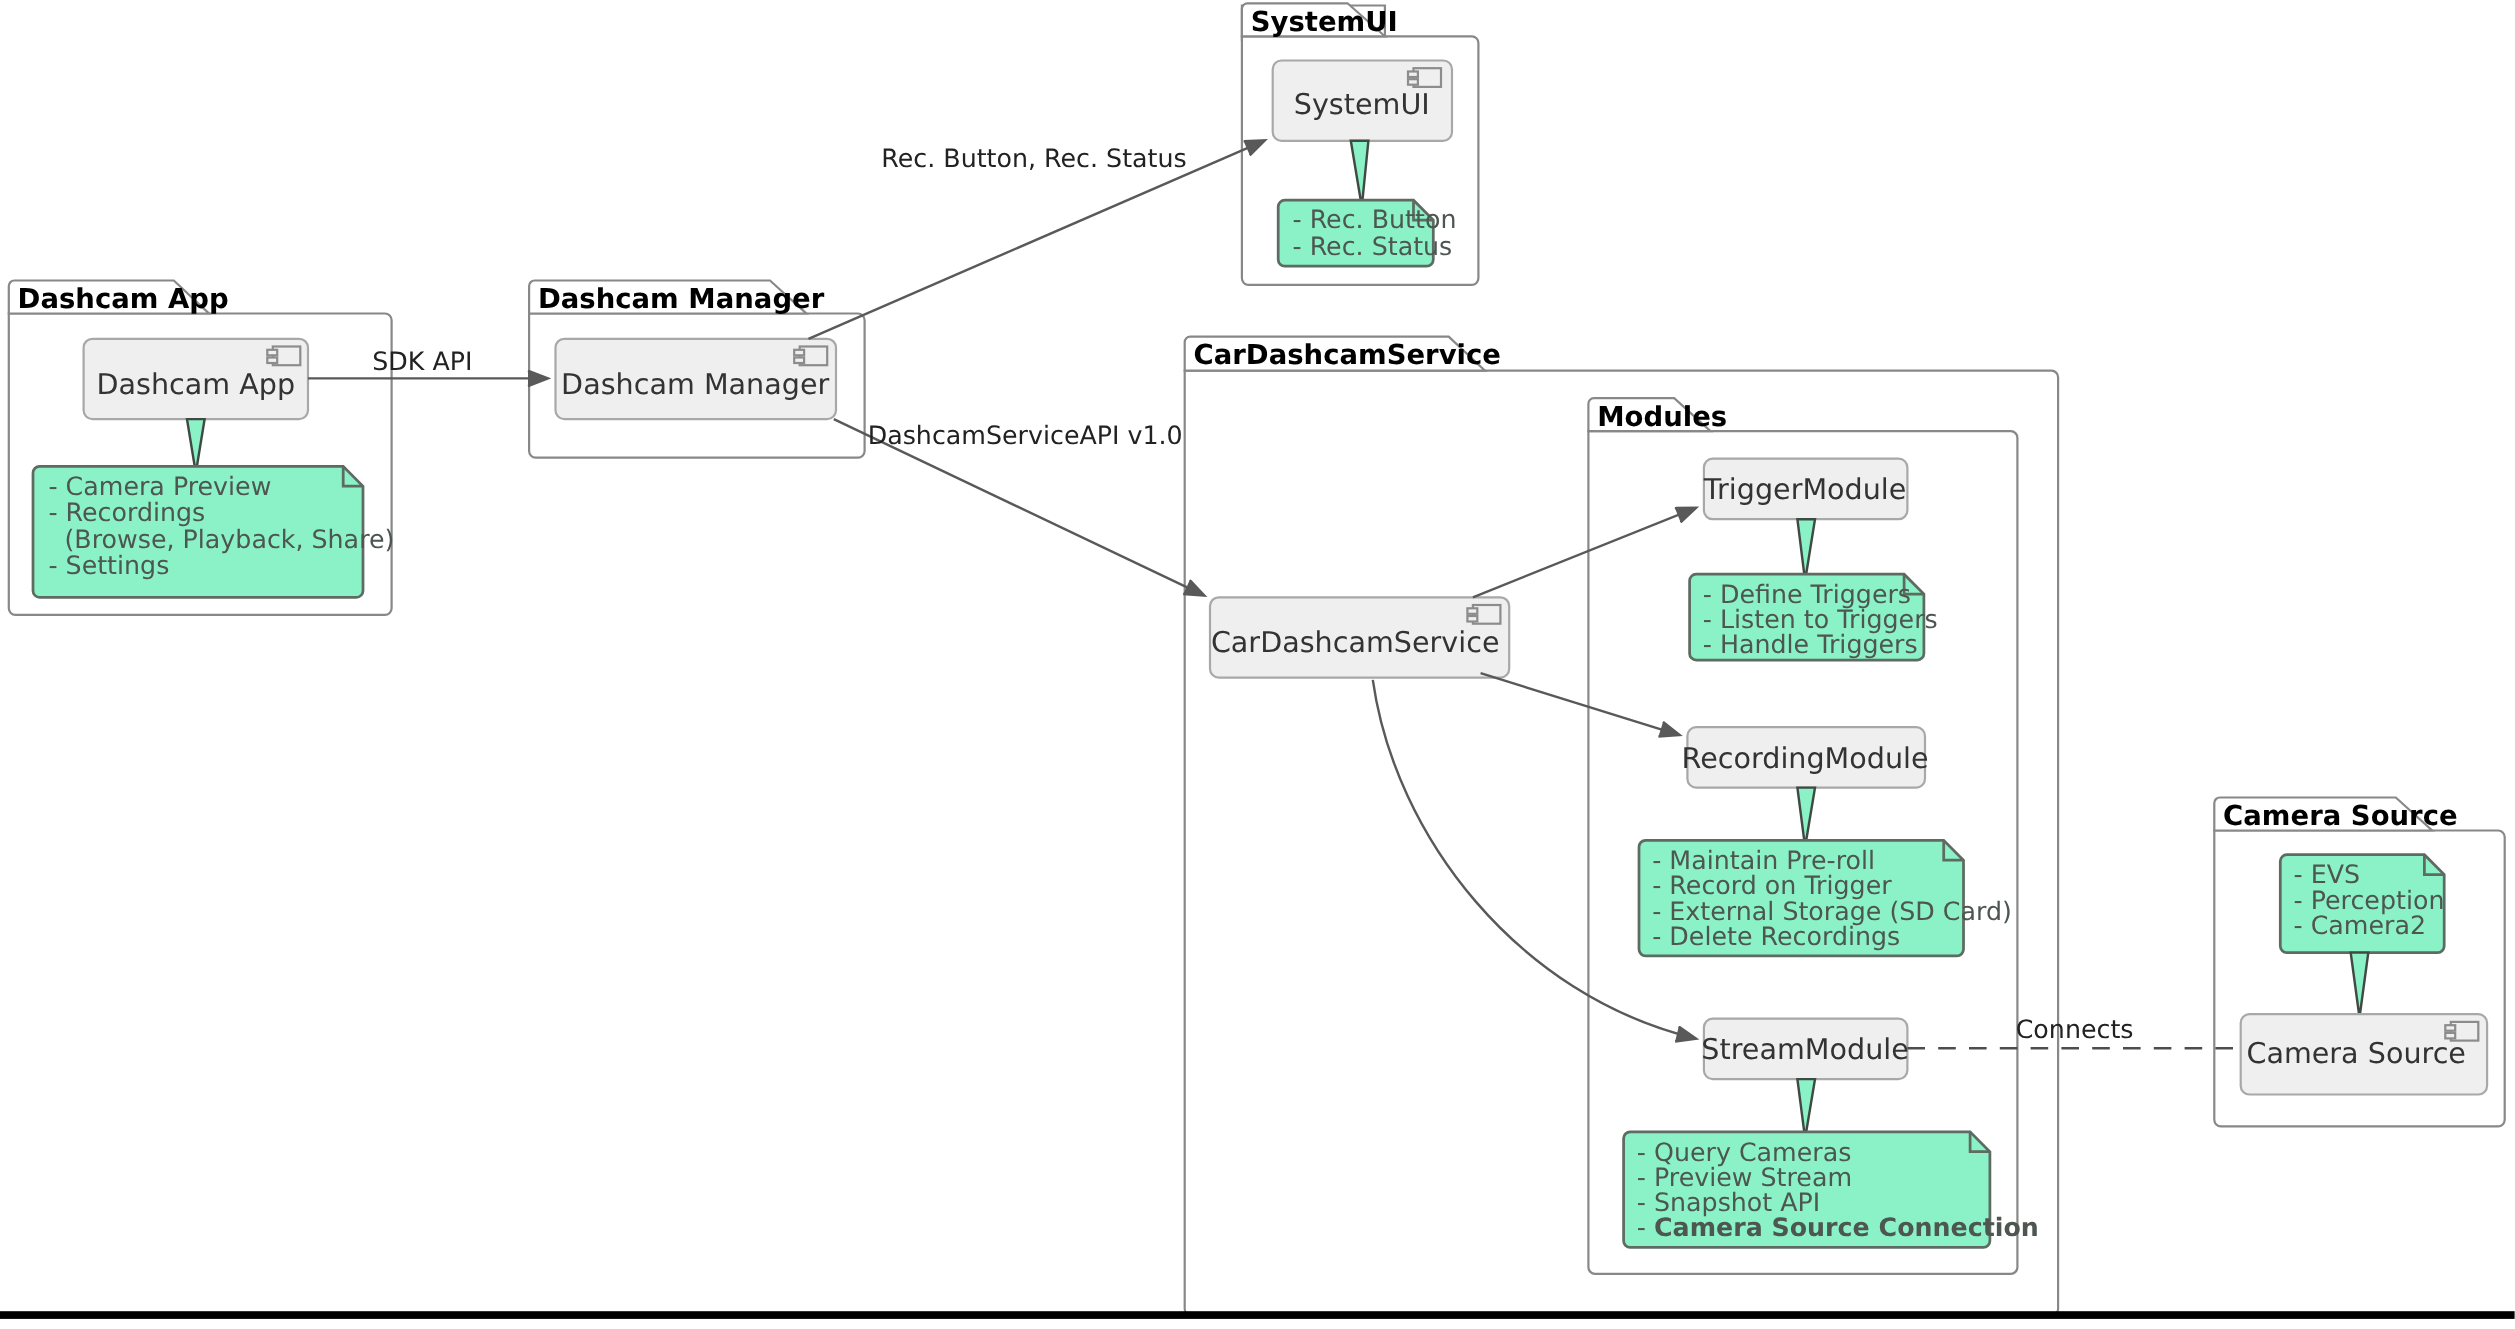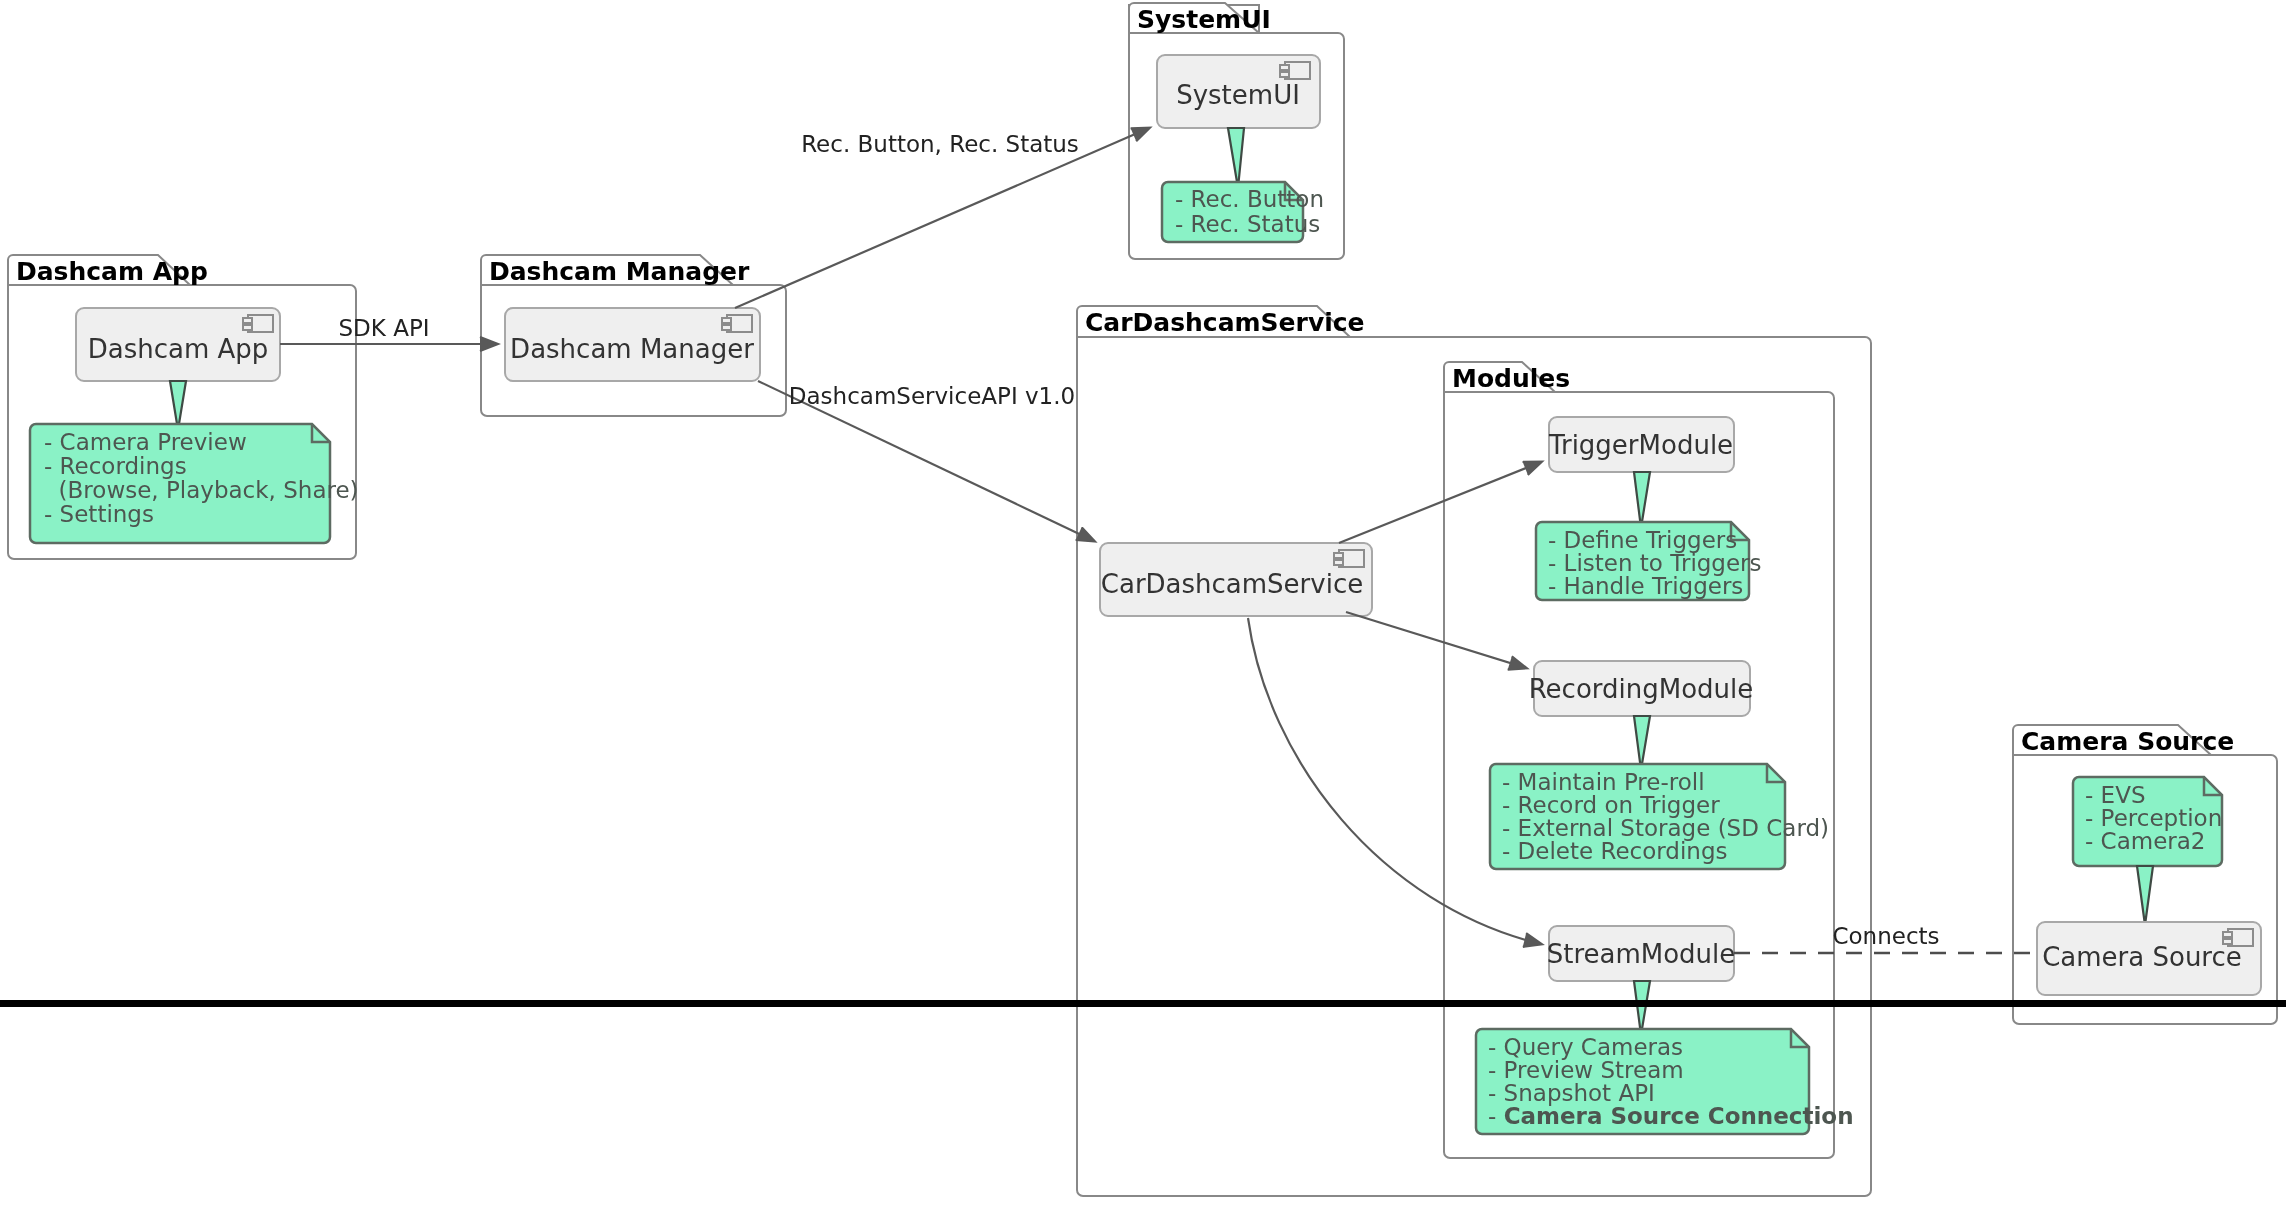--- a/index.html
+++ b/index.html
@@ -10,21 +10,21 @@
   }
   body {
     width: 2286px;
     height: 1208px;
     overflow: hidden;
     font-family: "DejaVu Sans", sans-serif;
   }
   #canvas {
     position: relative;
     width: 2286px;
-    height: 1007px;
+    height: 1199px;
     background: #ffffff;
   }
   svg#diagram {
     position: absolute;
     left: 0;
     top: 0;
     width: 2286px;
     height: 1208px;
     display: block;
   }

